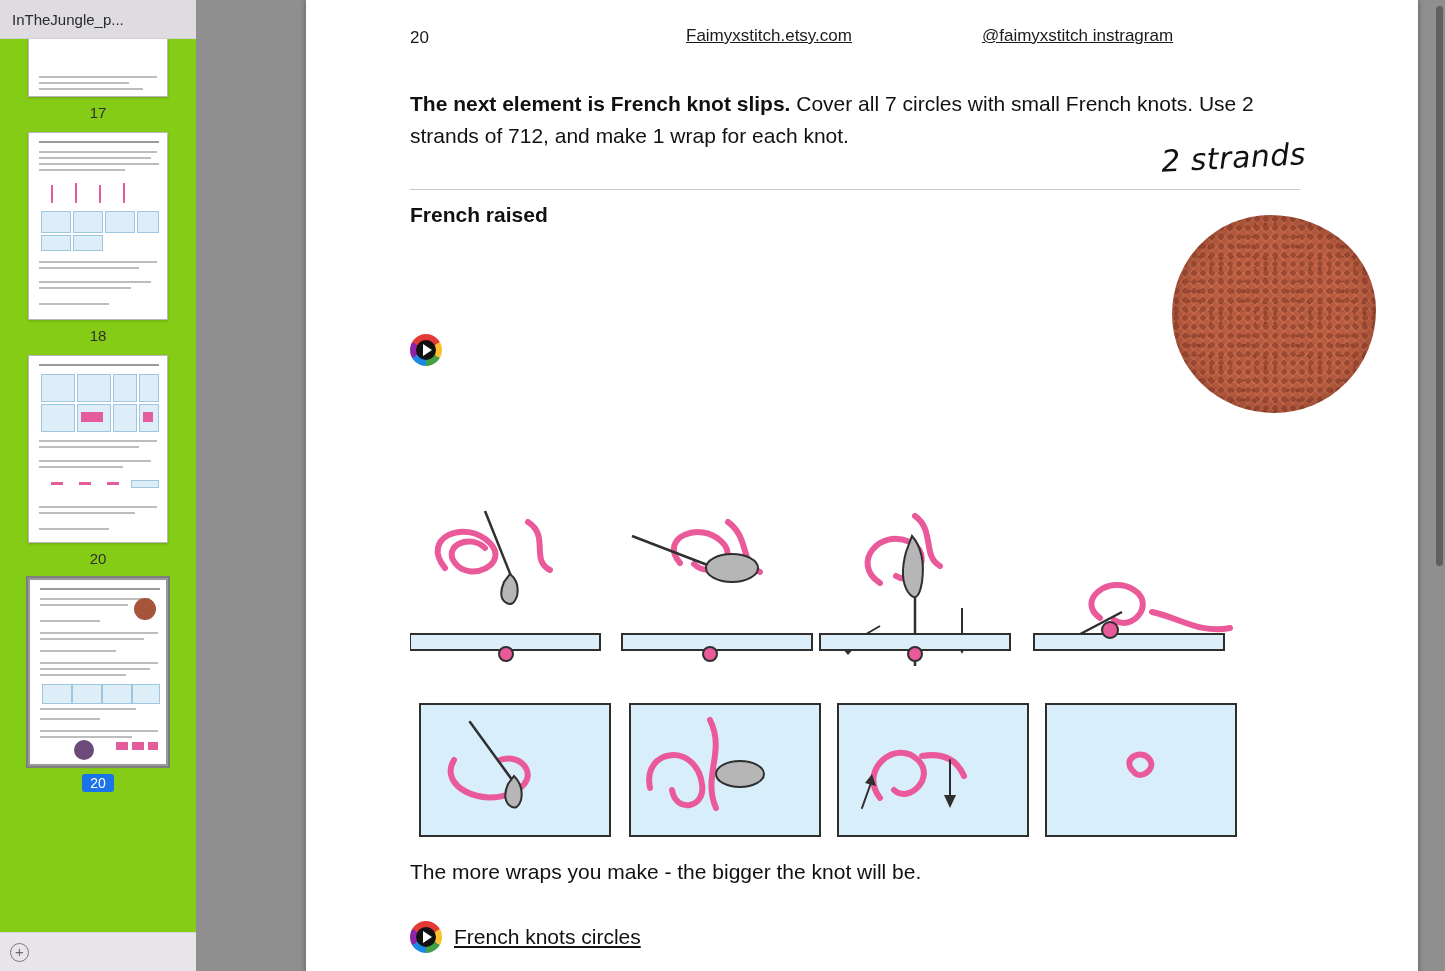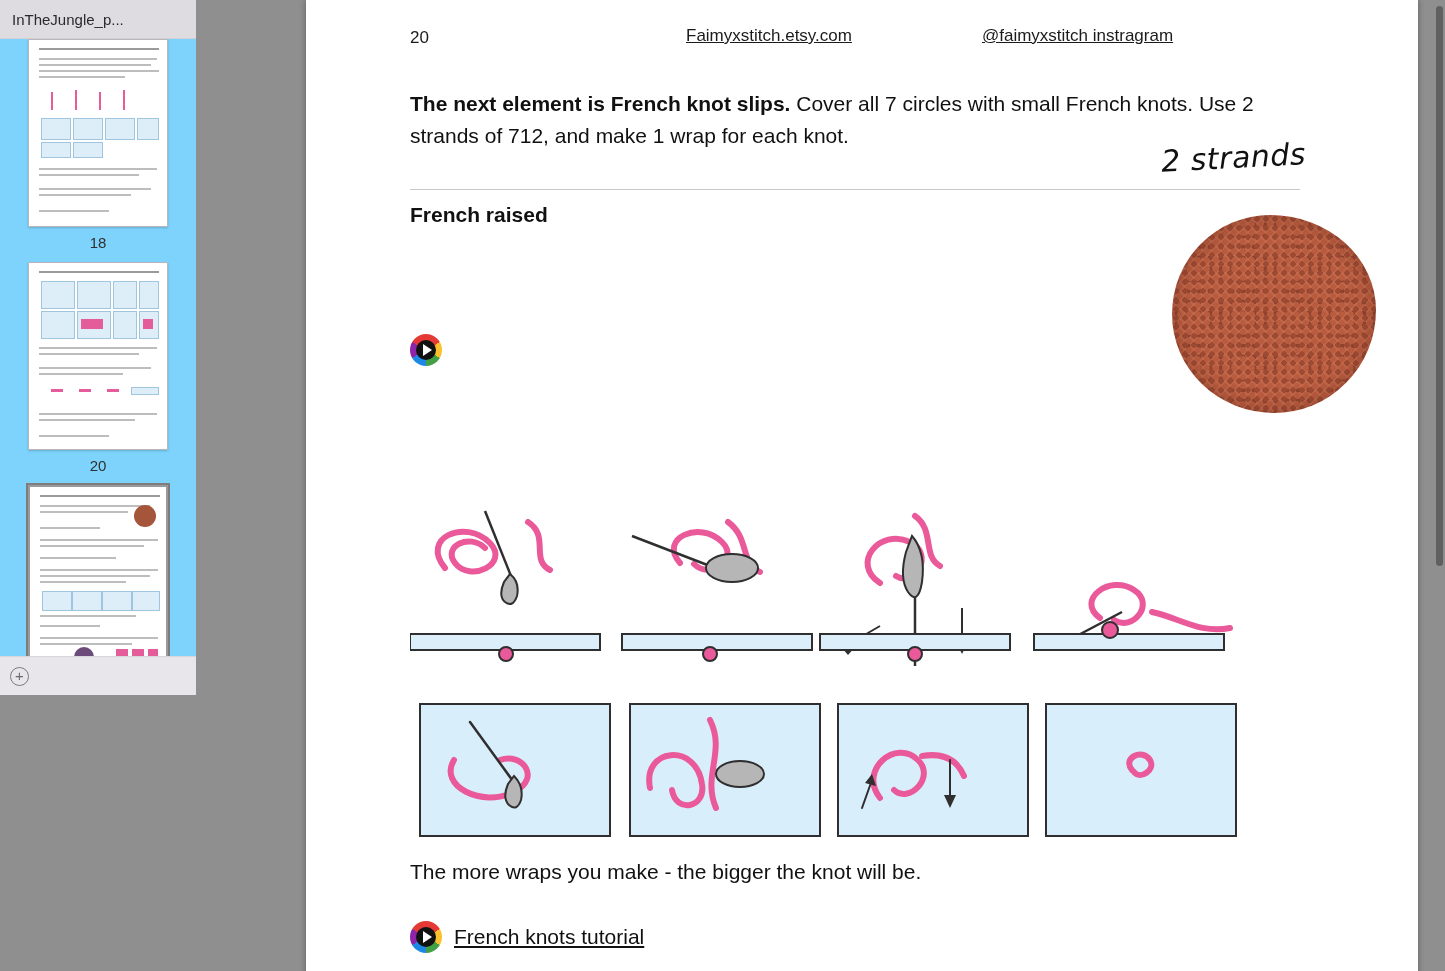--- a/index.html
+++ b/index.html
@@ -17,22 +17,22 @@
     height: 971px;
     overflow: hidden;
     background: #8f8f8f;
   }
 
   
   .sidebar {
     position: absolute;
     left: 0; top: 0;
     width: 196px;
-    height: 695px;
-    background: #7dd3fc;
+    height: 971px;
+    background: #84cc16;
     border-right: 1px solid #cfcdd2;
     overflow: hidden;
   }
   .sidebar-header {
     height: 38px;
     background: #dedce1;
     display: flex;
     align-items: center;
     padding-left: 12px;
     font-size: 15px;
@@ -271,20 +271,28 @@
 </head>
 <body>
 
 <div class="app">
 
   <div class="sidebar">
     <div class="sidebar-header">InTheJungle_p...</div>
 
     <div class="thumb-list">
 
+      <div class="thumb-item" style="margin-top:-12px;">
+        <div class="thumb-page h70">
+          <div class="mini-line" style="left:10px; top:48px; width:118px;"></div>
+          <div class="mini-line" style="left:10px; top:54px; width:90px;"></div>
+          <div class="mini-line" style="left:10px; top:60px; width:104px;"></div>
+        </div>
+        <div class="thumb-label">17</div>
+      </div>
 
       <div class="thumb-item">
         <div class="thumb-page h188">
           <div class="mini-head" style="left:10px; top:8px; width:120px; height:2px;"></div>
           <div class="mini-line" style="left:10px; top:18px; width:118px;"></div>
           <div class="mini-line" style="left:10px; top:24px; width:112px;"></div>
           <div class="mini-line" style="left:10px; top:30px; width:120px;"></div>
           <div class="mini-line" style="left:10px; top:36px; width:86px;"></div>
           <div class="mini-pink" style="left:22px; top:52px; width:2px; height:18px;"></div>
           <div class="mini-pink" style="left:46px; top:50px; width:2px; height:20px;"></div>
@@ -458,21 +466,21 @@
 
             <path d="M722 262 C712 250, 732 240, 740 252 C746 262, 730 272, 724 264" stroke="#ea5a9a" stroke-width="6"></path>
           </g>
         </svg>
       </div>
 
       <div class="caption">The more wraps you make - the bigger the knot will be.</div>
 
       <div class="yt-link bottom">
         <span class="yt-badge"></span>
-        <span class="yt-text">French knots tutorial</span>
+        <span class="yt-text">French knots circles</span>
       </div>
 
     </div>
 
     <div class="scrollbar">
       <div class="scrollbar-thumb"></div>
     </div>
   </div>
 </div>
 

